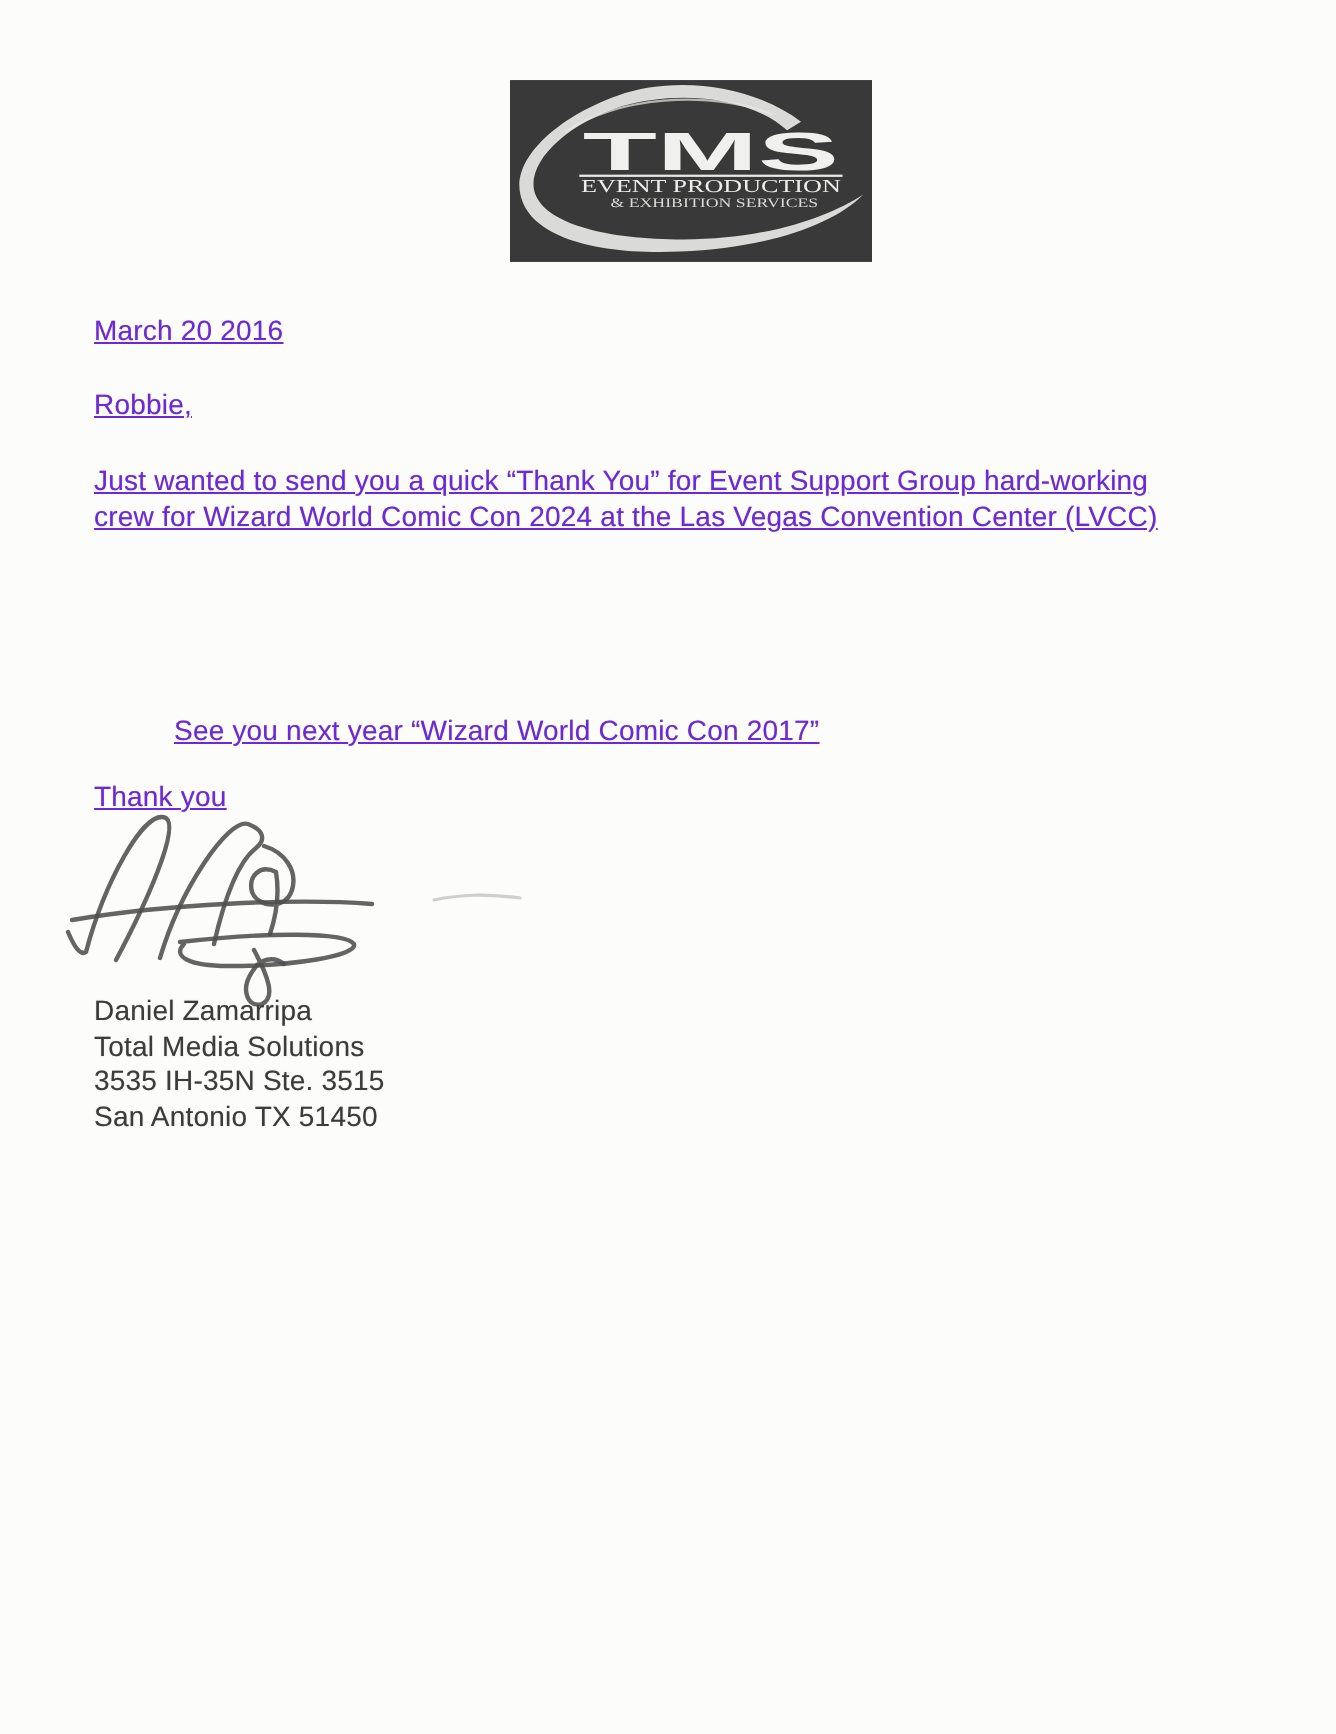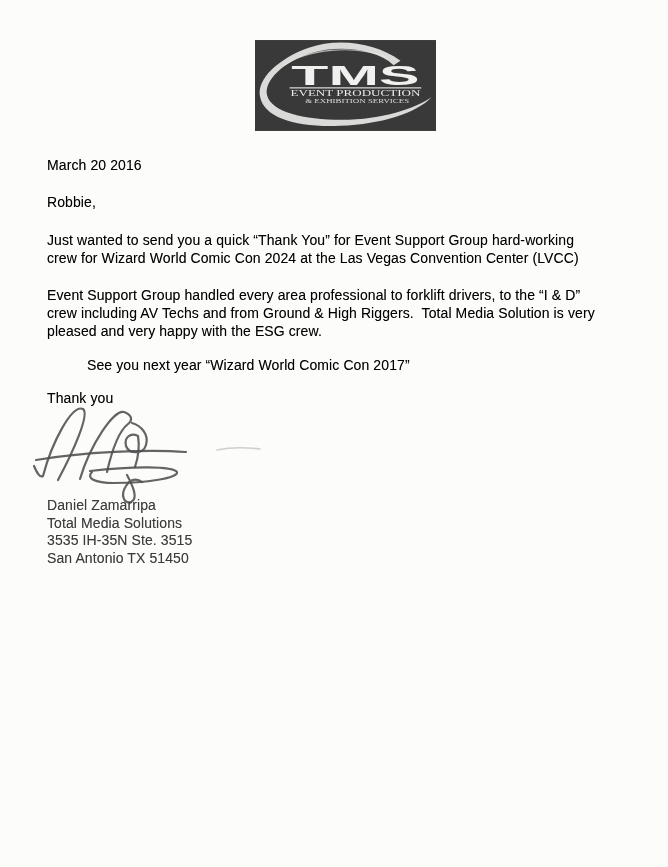--- a/index.html
+++ b/index.html
@@ -42,22 +42,23 @@
     font-size: 7.5px;
     fill: #d9d9d6;
   }
   
   .txt {
     position: absolute;
     left: 47px;
     font-size: 14px;
     line-height: 18px;
     letter-spacing: 0.1px;
-    color: #000000;
+    color: #6d28d9;
     text-shadow: 0 0 0.5px rgba(70,70,70,0.45);
+    text-decoration: underline;
   }
   .para { white-space: pre-wrap; width: 600px; }
   .date       { top: 156px; }
   .salutation { top: 193px; text-align: center; }
   .p1         { top: 231px; }
   .p2         { top: 286px; }
   .p3         { top: 356px; margin-left: 40px; }
   .closing    { top: 389px; text-align: center; }
   
   .signature {
@@ -116,23 +117,20 @@
       <rect x="40" y="54.6" width="152" height="1.3" fill="#e8e8e6"></rect>
       <text class="tagline1" x="41" y="64.5" textLength="150" lengthAdjust="spacingAndGlyphs">EVENT PRODUCTION</text>
       <text class="tagline2" x="58" y="73" textLength="120" lengthAdjust="spacingAndGlyphs">&amp; EXHIBITION SERVICES</text>
     </svg>
   </div>
 
   <div class="txt date">March 20 2016</div>
   <div class="txt salutation">Robbie,</div>
   <div class="txt para p1">Just wanted to send you a quick “Thank You” for Event Support Group hard-working
 crew for Wizard World Comic Con 2024 at the Las Vegas Convention Center (LVCC)</div>
-  <div class="txt para p2">Event Support Group handled every area professional to forklift drivers, to the “I &amp; D”
-crew including AV Techs and from Ground &amp; High Riggers.  Total Media Solution is very
-pleased and very happy with the ESG crew.</div>
   <div class="txt para p3">See you next year “Wizard World Comic Con 2017”</div>
   <div class="txt closing">Thank you</div>
 
   <svg class="signature" viewBox="0 0 240 112" xmlns="http://www.w3.org/2000/svg">
     <path d="M 6,66 C 9,73 12,78 15,76 C 24,42 44,4 55,9 C 62,14 45,52 30,80" stroke-width="2.6"></path>
     <path d="M 52,79 C 62,45 86,9 96,12 C 104,15 105,20 100,24 C 91,31 84,50 79,72" stroke-width="2.6"></path>
     <path d="M 104,23 C 114,26 121,35 118,45 C 115,55 101,54 98,46 C 96,38 102,32 110,36 C 112,48 110,58 107,67"></path>
     <path d="M 8,60 C 55,52 120,49 158,52" stroke-width="1.8"></path>
     <path d="M 62,71 C 105,66 145,66 149,72 C 151,78 118,83 86,83 C 66,83 58,78 64,72"></path>
     <path d="M 99,75 C 106,88 110,99 103,102 C 96,104 92,95 98,86 C 102,79 109,78 114,82"></path>

